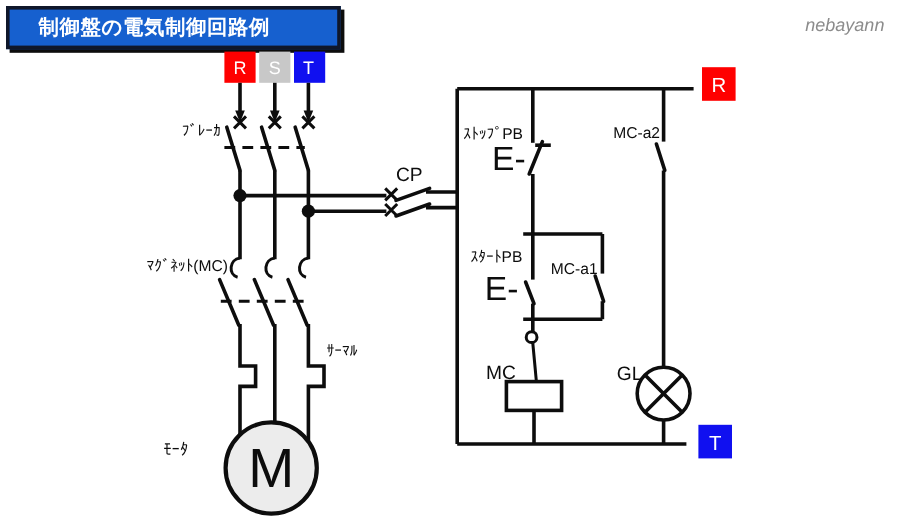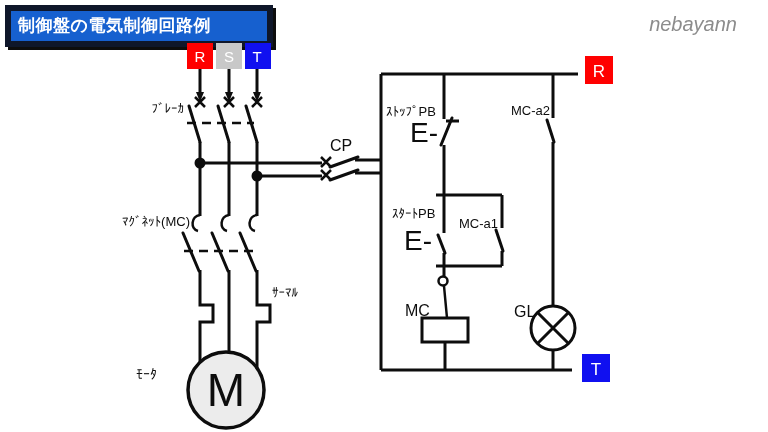--- a/index.html
+++ b/index.html
@@ -2,28 +2,28 @@
 <html><head>
 <meta charset="utf-8">
 <style>
   html,body{margin:0;padding:0;background:#ffffff;}
   .stage{
     position:relative;width:768px;height:432px;background:#ffffff;overflow:hidden;
     font-family:"Liberation Sans","DejaVu Sans",sans-serif;
   }
   .title-box{
     position:absolute;left:5px;top:5px;width:249px;height:30px;
-    background:#1660cf;border:6px solid #0f172a;
+    background:#1660cf;border:3px solid #0f172a;
     box-shadow:3px 3px 0 #0d0d0d;
-    color:#ffffff;font-size:17px;font-weight:bold;line-height:30px;padding-left:7px;
+    color:#ffffff;font-size:17px;font-weight:bold;line-height:30px;padding-left:24px;
     letter-spacing:0.5px;white-space:nowrap;
   }
   .watermark{
     position:absolute;top:13px;right:31px;
-    color:#8c8c8c;font-size:20px;font-style:italic;
+    color:#8c8c8c;font-size:15px;font-style:italic;
   }
   svg{position:absolute;left:0;top:0;}
   .wire{stroke:#0d0d0d;stroke-width:3;fill:none;}
   .thin{stroke:#0d0d0d;stroke-width:2.5;fill:none;}
   .dashed{stroke:#0d0d0d;stroke-width:2.5;fill:none;stroke-dasharray:9 6;}
   .blade{stroke:#0d0d0d;stroke-width:3;fill:none;stroke-linecap:round;}
   .dot{fill:#0d0d0d;stroke:none;}
   .arrow{fill:#0d0d0d;stroke:none;}
   .box-stroke{fill:#ffffff;stroke:#0d0d0d;stroke-width:3;}
   .motor-circle{fill:#ececec;stroke:#0d0d0d;stroke-width:3.5;}

